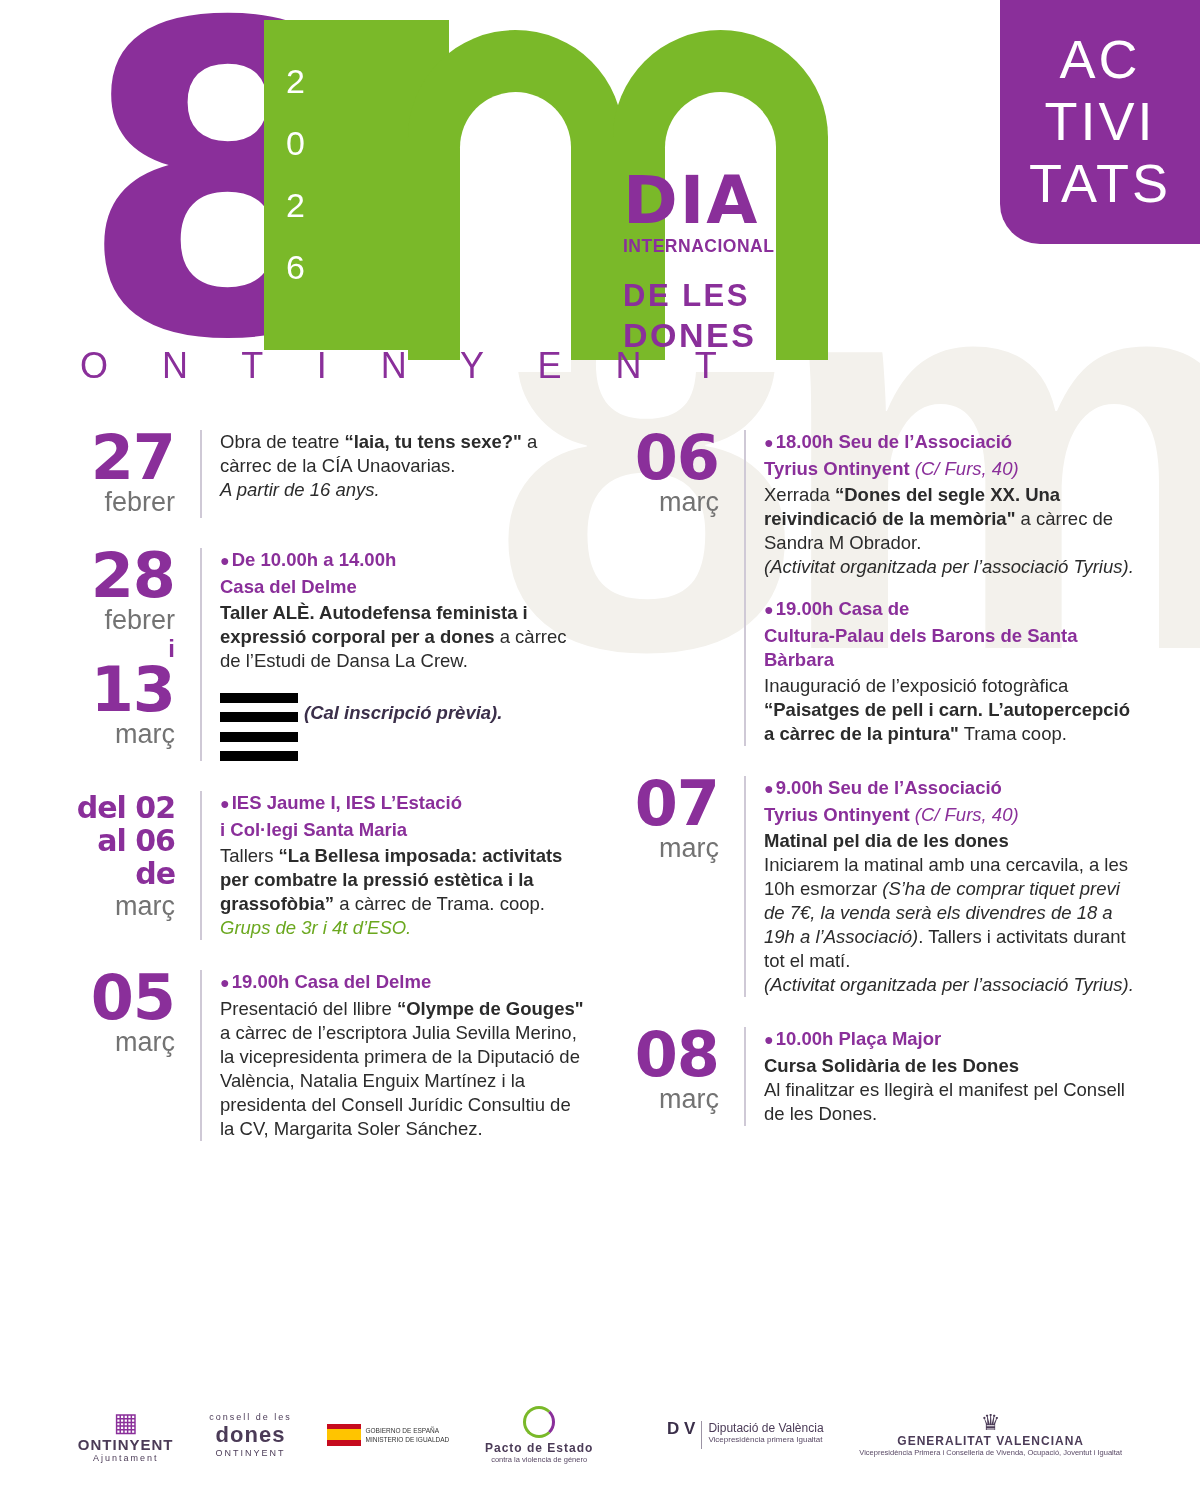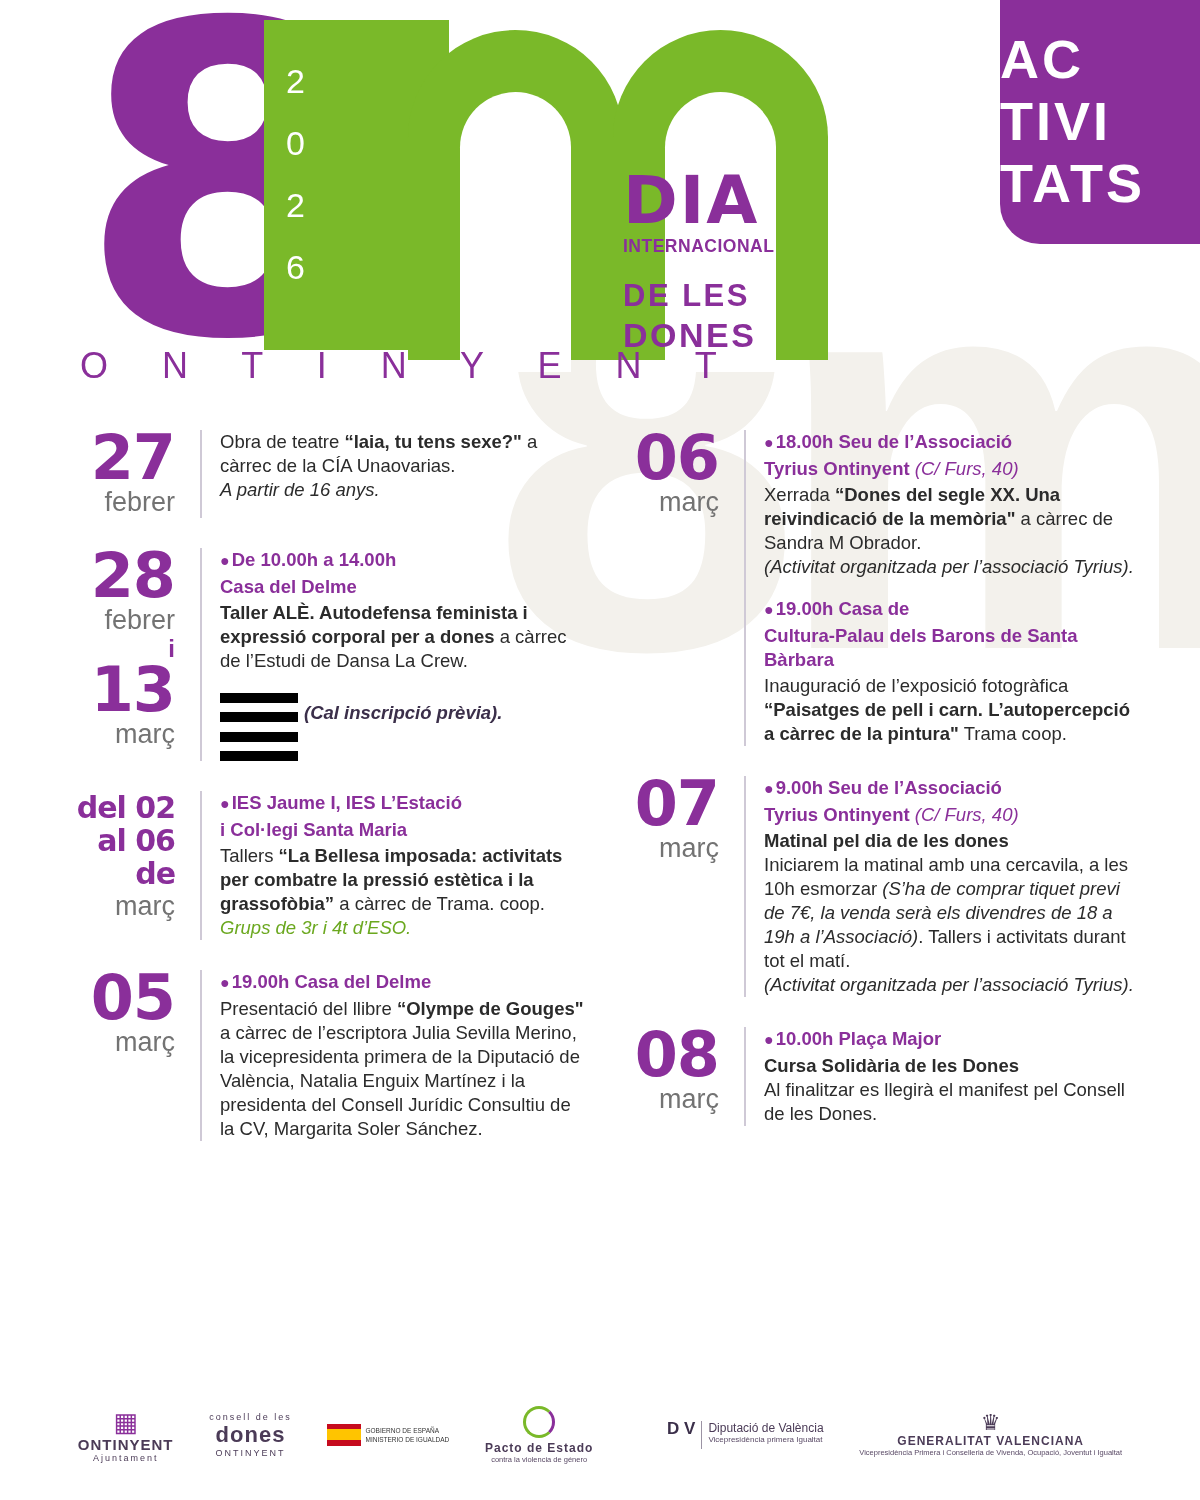--- a/index.html
+++ b/index.html
@@ -166,24 +166,24 @@
     top: 0;
     width: 200px;
     background: #8a2f9a;
     color: #ffffff;
     border-bottom-left-radius: 40px;
     padding: 28px 0 30px 0;
     z-index: 4;
   }
   .activitats div {
     font-size: 54px;
-    font-weight: 700;
+    font-weight: 400;
     letter-spacing: 3px;
     line-height: 62px;
-    text-align: left;
+    text-align: center;
     font-family: "Liberation Sans", sans-serif;
   }
 
   
   .columns {
     position: relative;
     z-index: 3;
     display: flex;
     padding: 30px 60px 0 70px;
     box-sizing: border-box;

